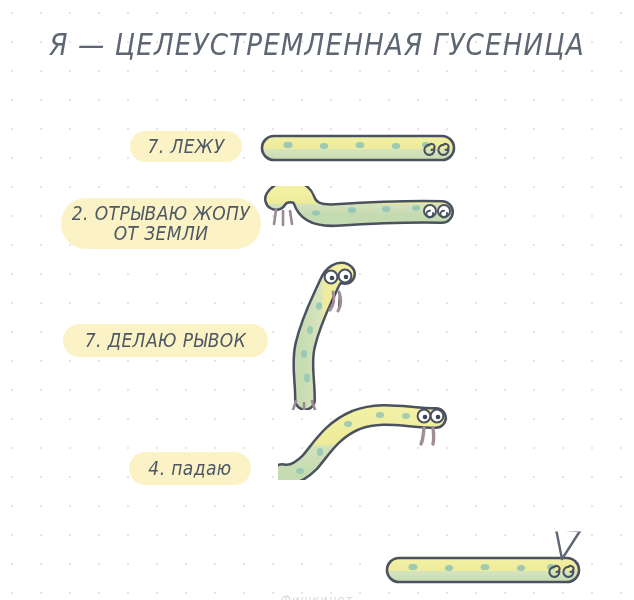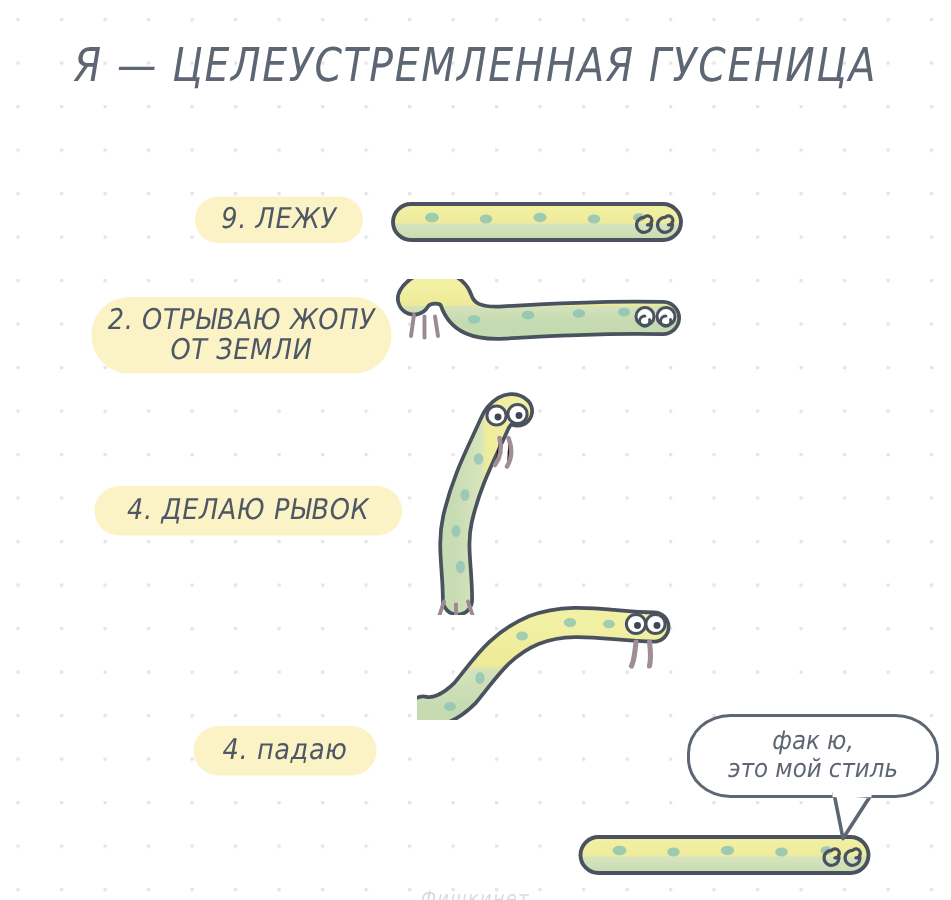--- a/index.html
+++ b/index.html
@@ -50,21 +50,21 @@
     display: flex;
     align-items: center;
     justify-content: center;
     box-sizing: border-box;
   }
   .pill span { display: block; white-space: pre-line; }
 
   .pill.p1 { left: 130px; top: 131px;  width: 112px; height: 31px; border-radius: 17px; }
   .pill.p2 { left:  61px; top: 198px;  width: 200px; height: 51px; border-radius: 25px; padding-bottom: 1px; align-items: center; }
   .pill.p3 { left:  63px; top: 324px;  width: 205px; height: 33px; border-radius: 18px; }
-  .pill.p4 { left: 129px; top: 452px;  width: 122px; height: 33px; border-radius: 18px; margin-top: 32px; }
+  .pill.p4 { left: 129px; top: 452px;  width: 122px; height: 33px; border-radius: 18px; }
   .pill.p5 { left:   3px; top: 540px;  width: 374px; height: 34px; border-radius: 18px; }
 
   
   .bubble {
     position: absolute;
     left: 458px;
     top: 476px;
     width: 168px;
     height: 56px;
     border: 2.4px solid #5d6672;
@@ -142,21 +142,21 @@
       <ellipse cx="168" cy="19" rx="4.0" ry="2.9"></ellipse>
     </g>
 
     <g fill="none" stroke="#4a5260" stroke-width="2.1" stroke-linecap="round">
       <path d="M176 22 a5,5 0 1,1 -4.6,-3.1 a3,3 0 1,1 2.2,5"></path>
       <path d="M190 22 a5,5 0 1,1 -4.6,-3.1 a3,3 0 1,1 2.2,5"></path>
     </g>
   </svg>
 
   <div class="pill p1">
-    <span>9. ЛЕЖУ</span>
+    <span>7. ЛЕЖУ</span>
   </div>
 
   <svg class="bug c2" viewBox="0 0 212 52">
     <defs>
       <linearGradient id="bodyGrad2" x1="0" y1="0" x2="0" y2="1">
         <stop offset="0%" stop-color="#f2f0a3"></stop>
         <stop offset="50%" stop-color="#edea98"></stop>
         <stop offset="55%" stop-color="#d4e2bb"></stop>
         <stop offset="100%" stop-color="#c4dab0"></stop>
       </linearGradient>
@@ -225,21 +225,21 @@
 
     <g fill="#8fc5b5" opacity=".8">
       <ellipse cx="24" cy="120" rx="3.0" ry="4.2"></ellipse>
       <ellipse cx="21" cy="96" rx="3.0" ry="4.0"></ellipse>
       <ellipse cx="27" cy="72" rx="3.0" ry="4.0"></ellipse>
       <ellipse cx="36" cy="48" rx="3.2" ry="3.8"></ellipse>
     </g>
   </svg>
 
   <div class="pill p3">
-    <span>4. ДЕЛАЮ РЫВОК</span>
+    <span>7. ДЕЛАЮ РЫВОК</span>
   </div>
 
   <svg class="bug c4" viewBox="0 0 186 84">
     <defs>
       <linearGradient id="bodyGrad4" x1="0" y1="0" x2="0" y2="1">
         <stop offset="0%" stop-color="#f2f0a3"></stop>
         <stop offset="48%" stop-color="#edea98"></stop>
         <stop offset="54%" stop-color="#d4e2bb"></stop>
         <stop offset="100%" stop-color="#c4dab0"></stop>
       </linearGradient>
@@ -289,24 +289,20 @@
       <ellipse cx="138" cy="20" rx="4.2" ry="3.0"></ellipse>
       <ellipse cx="168" cy="19" rx="4.0" ry="2.9"></ellipse>
     </g>
     <g fill="none" stroke="#4a5260" stroke-width="2.1" stroke-linecap="round">
       <path d="M176 22 a5,5 0 1,1 -4.6,-3.1 a3,3 0 1,1 2.2,5"></path>
       <path d="M190 22 a5,5 0 1,1 -4.6,-3.1 a3,3 0 1,1 2.2,5"></path>
     </g>
   </svg>
 
 
-  <div class="bubble">
-    <span>фак ю,
-это мой стиль</span>
-  </div>
   <svg class="bubble-tail" viewBox="0 0 30 34">
     <path d="M2 2 L26 4 L8 32 Z" fill="#ffffff" stroke="#5d6672" stroke-width="2.4" stroke-linejoin="round"></path>
     <path d="M1 2 L27 2" stroke="#ffffff" stroke-width="5"></path>
   </svg>
 
   <div class="bottom-cut">Фишкинет</div>
 
 </div>
 
 </body></html>

